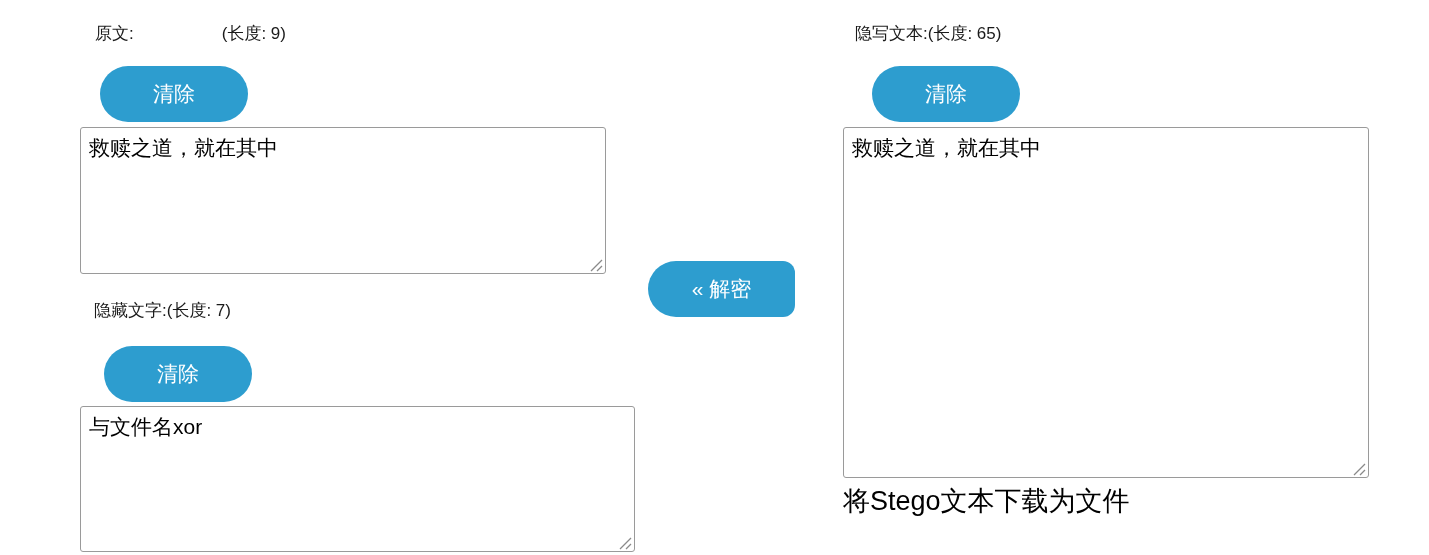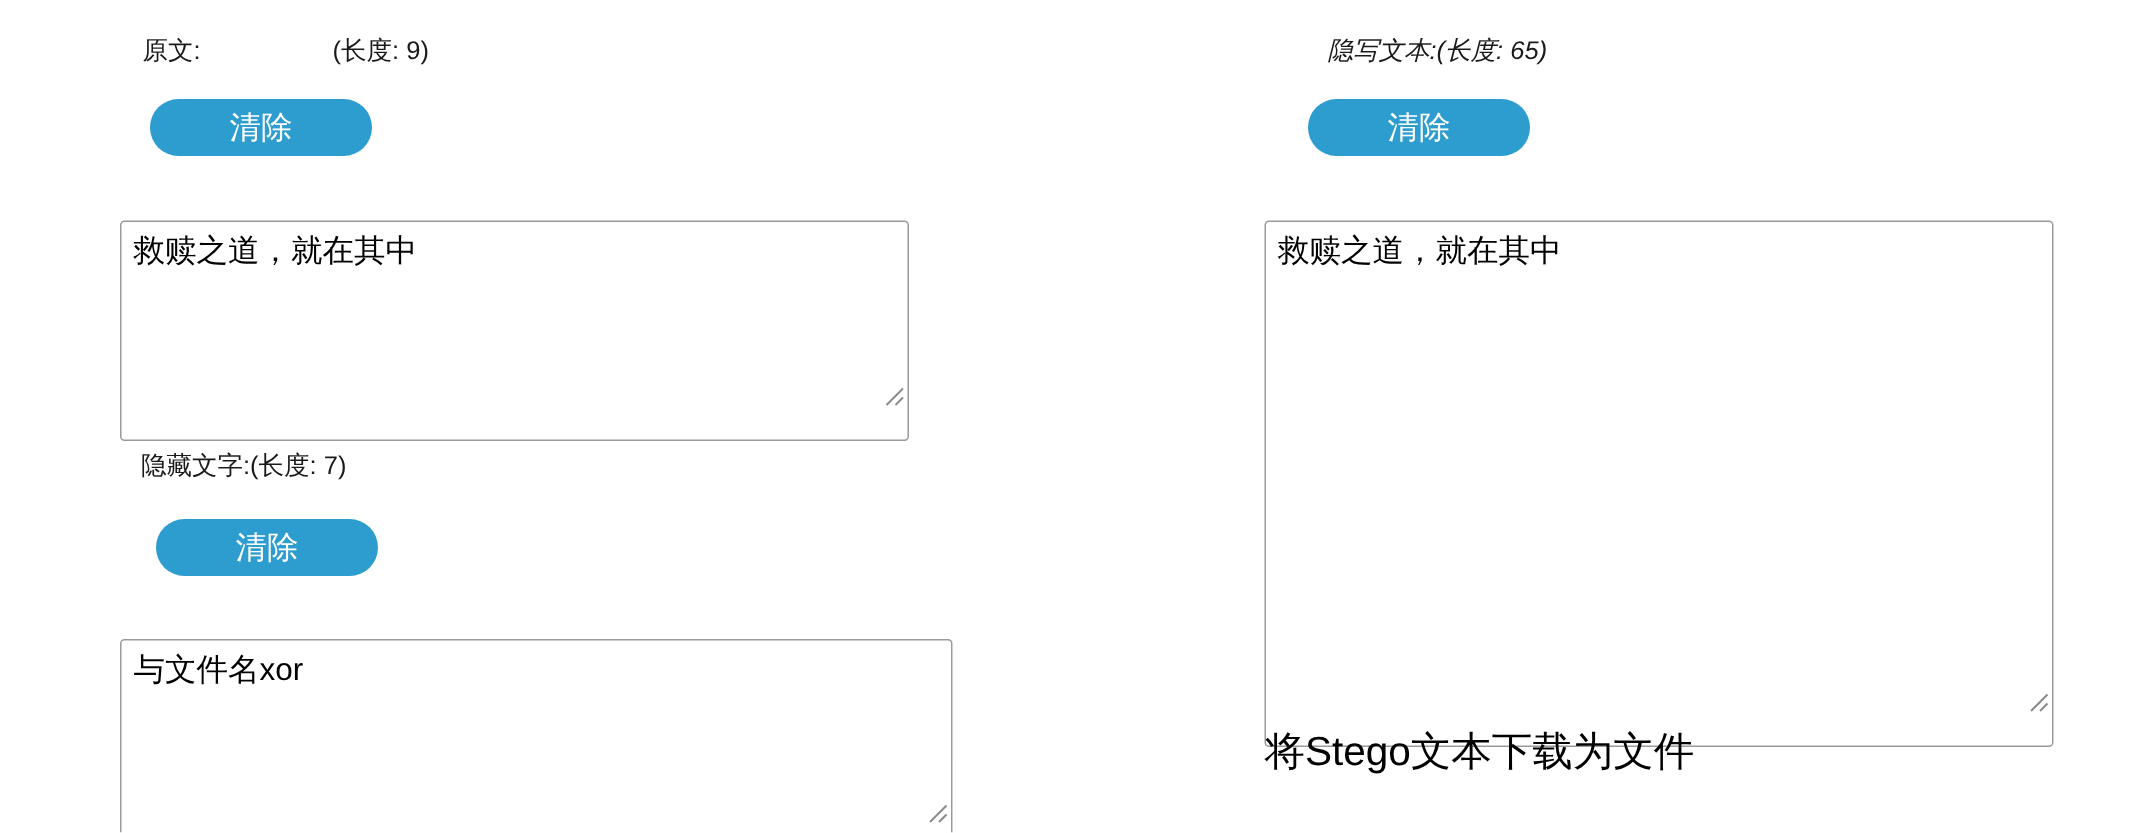--- a/index.html
+++ b/index.html
@@ -26,21 +26,21 @@
     justify-content: center;
     background: var(--accent-blue, #2d9dcf);
     color: #ffffff;
     font-size: 21px;
     font-family: inherit;
     border: none;
     cursor: pointer;
     padding: 0;
     white-space: nowrap;
   }
-  .btn-clear { width: 148px; height: 38px; border-radius: 28px; text-align: center; }
+  .btn-clear { width: 148px; height: 56px; border-radius: 28px; text-align: center; }
   #clear-original { left: 100px; top: 66px; }
   #clear-hidden   { left: 104px; top: 346px; }
   #clear-stego    { left: 872px; top: 66px; }
   #btn-encrypt {
     left: 646px; top: 157px; width: 149px; height: 57px;
     border-radius: 12px 28px 28px 12px;
   }
   #btn-decrypt {
     left: 648px; top: 261px; width: 147px; height: 56px;
     border-radius: 28px 12px 12px 28px;
@@ -57,21 +57,20 @@
     border-radius: 3px;
     padding: 5px 8px;
     font-size: 21px;
     font-family: inherit;
     color: #000000;
     line-height: 1.45;
     resize: none;
     outline: none;
     background: #ffffff;
     overflow: hidden;
-    margin-top: 20px;
   }
   .grip {
     position: absolute;
     right: 3px;
     bottom: 3px;
     width: 13px;
     height: 13px;
     cursor: nwse-resize;
     display: block;
   }
@@ -110,22 +109,23 @@
   <button class="btn btn-clear" id="clear-hidden">清除</button>
   <div class="ta-wrap" id="ta-hidden">
     <textarea class="ta" spellcheck="false" style="">与文件名xor</textarea>
     <span class="grip">
       <svg width="13" height="13" viewBox="0 0 13 13">
         <path d="M12 1 L1 12 M12 7 L7 12" stroke="#8a8a8a" stroke-width="1.3" fill="none"></path>
       </svg>
     </span>
   </div>
 
+  <button class="btn" id="btn-decrypt">« 解密</button>
 
-  <div class="panel-label" style="left:885px; top:24px;font-style:italic;">
+  <div class="panel-label" style="left:855px; top:24px;">
     <span>隐写文本:</span><span>(长度: 65)</span>
   </div>
   <button class="btn btn-clear" id="clear-stego">清除</button>
   <div class="ta-wrap" id="ta-stego">
     <textarea class="ta" spellcheck="false" style="">救赎之道，就在其中</textarea>
     <span class="grip">
       <svg width="13" height="13" viewBox="0 0 13 13">
         <path d="M12 1 L1 12 M12 7 L7 12" stroke="#8a8a8a" stroke-width="1.3" fill="none"></path>
       </svg>
     </span>

